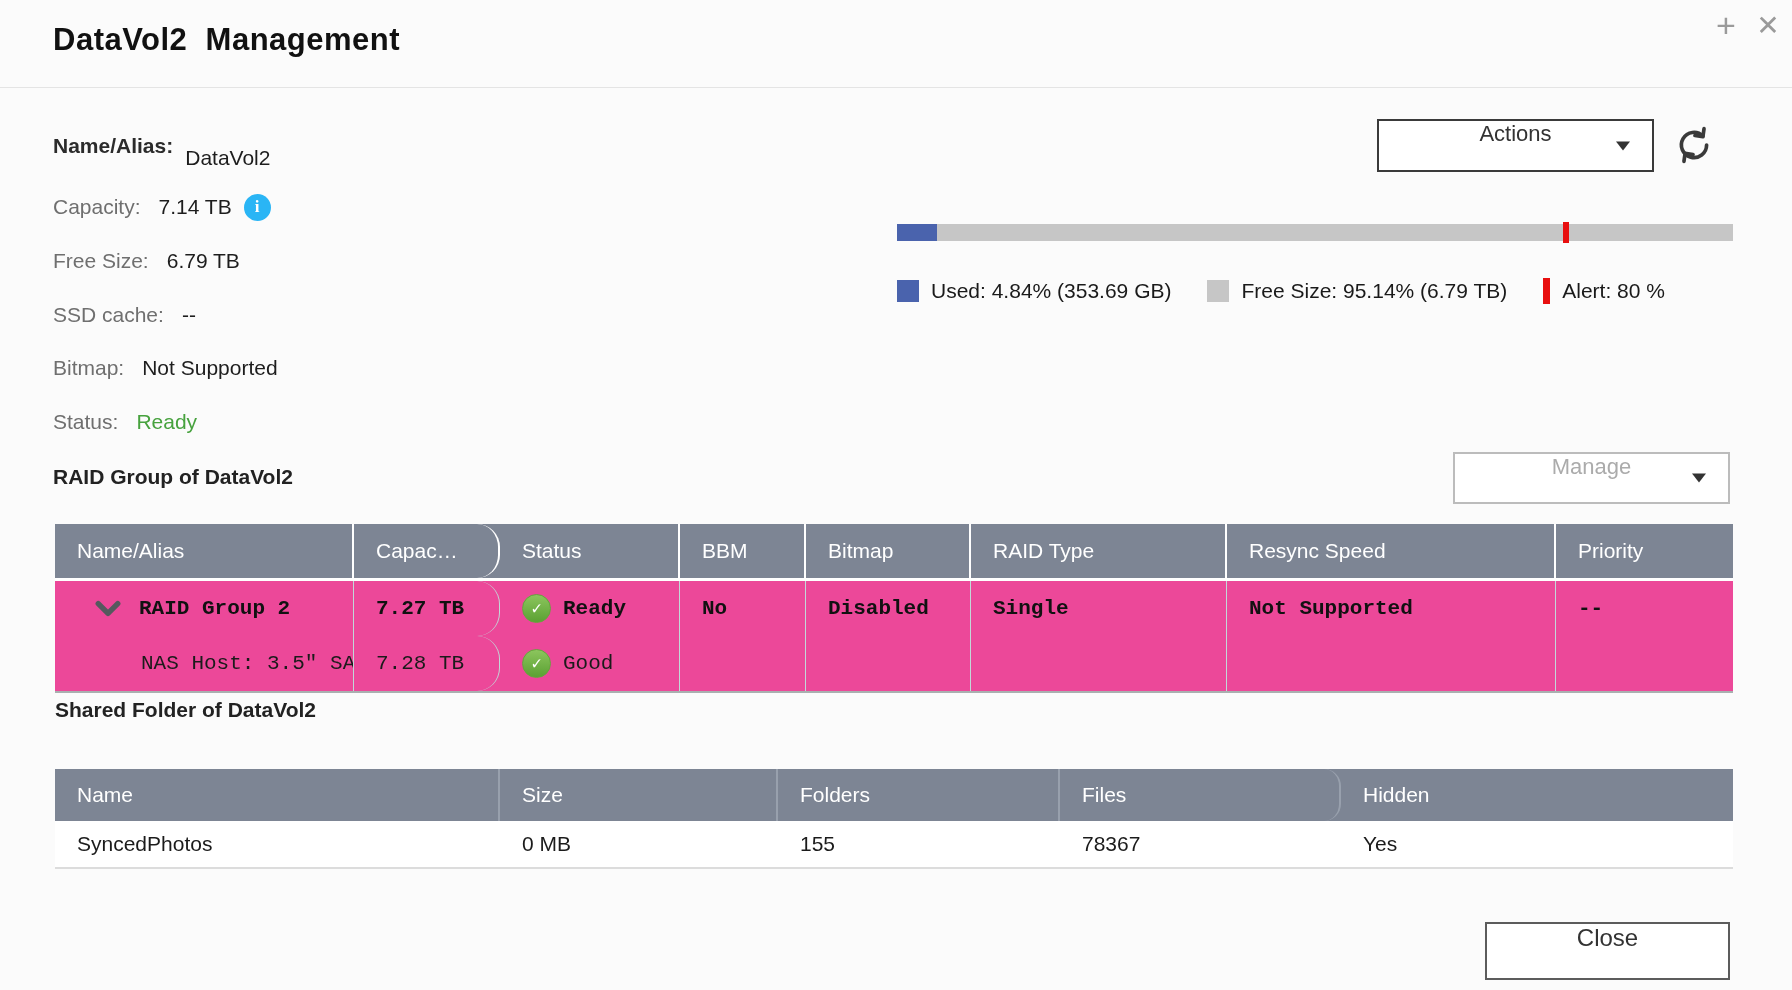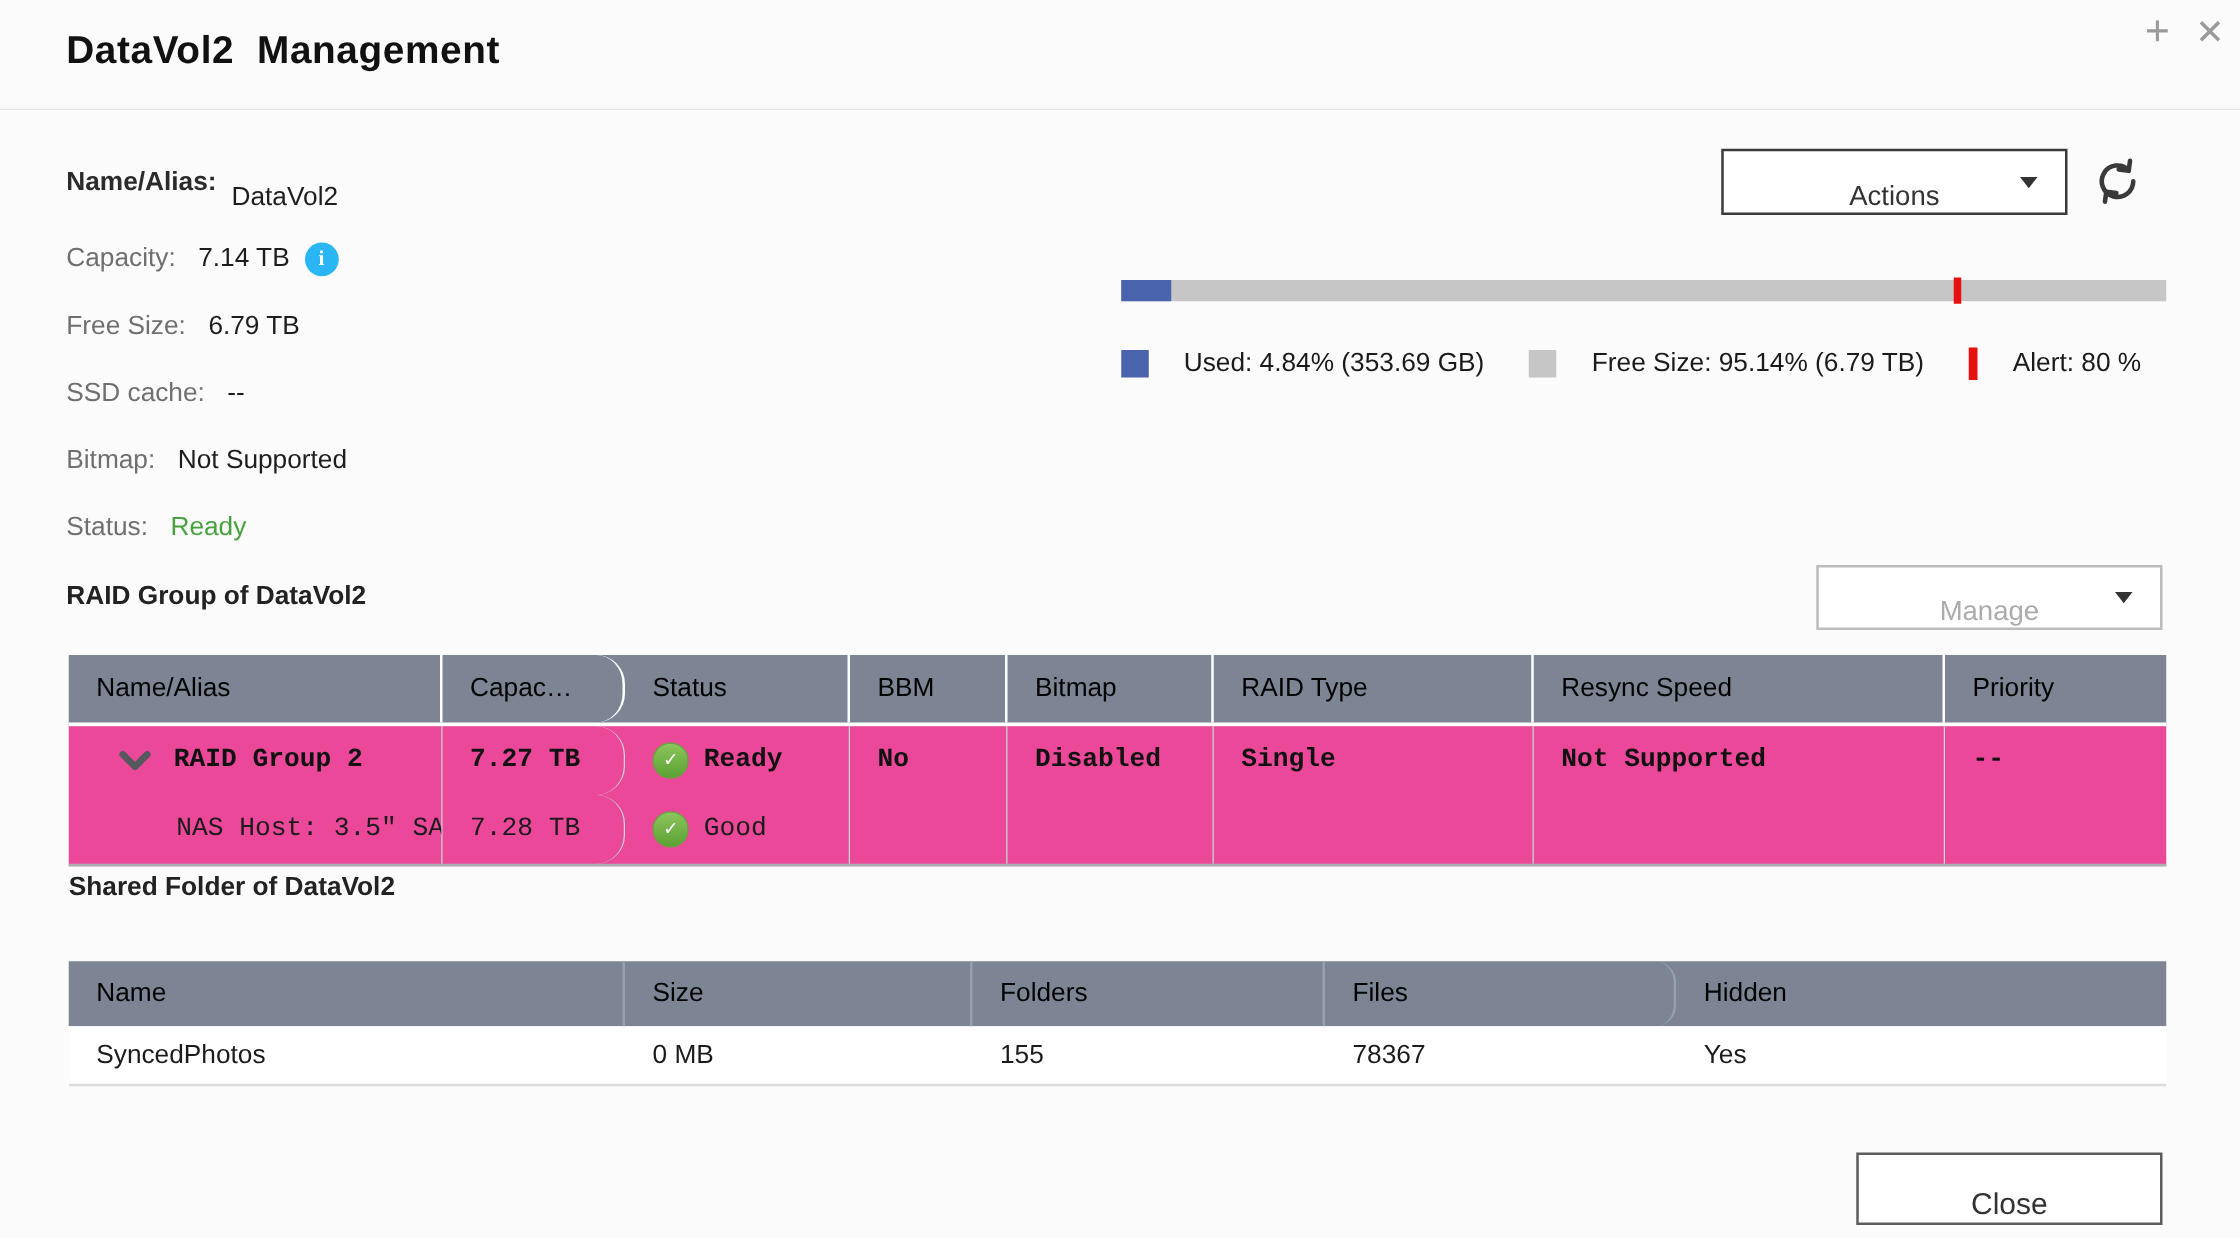--- a/index.html
+++ b/index.html
@@ -26,51 +26,51 @@
   .info-row .lbl { color:#6f6f6f; }
   .info-row .val { color:#1d1d1d; margin-left:18px; font-weight:500; }
   .info-row.emph .lbl { color:#2b2b2b; font-weight:bold; }
   .info-row.emph .val { font-weight:normal; margin-left:12px;margin-top:24px; }
   .info-icon { width:27px; height:27px; border-radius:50%; background:#2ab5f5;
     color:#fff; font-size:17px; font-weight:bold; display:inline-flex; align-items:center;
     justify-content:center; margin-left:12px; font-family:"Liberation Serif",serif; }
 
   
   .btn-outline { position:absolute; background:#fff; border:2px solid #3a3a3a;
-    display:flex; align-items:flex-end; justify-content:center; font-size:22px; color:#333;
+    display:flex; align-items:flex-start; justify-content:center; font-size:22px; color:#333;
     cursor:pointer; }
   .btn-actions { left:1377px; top:119px; width:277px; height:53px; }
   .caret { width:0; height:0; border-left:7px solid transparent; border-right:7px solid transparent;
     border-top:9px solid #333; position:absolute; right:22px; top:50%; transform:translateY(-50%); }
   .refresh-btn { position:absolute; left:1671px; top:123px; width:46px; height:46px;
     display:flex; align-items:center; justify-content:center; cursor:pointer; background:none; border:none; }
 
   
   .usage-bar { position:absolute; left:897px; top:224px; width:836px; height:17px;
     background:#c6c6c6; }
   .usage-used { position:absolute; left:0; top:0; height:100%; }
   .usage-alert { position:absolute; top:-2px; width:6px; height:21px; }
   .legend { position:absolute; left:897px; top:278px; display:flex; align-items:center;
     gap:36px; font-size:21px; color:#1a1a1a; font-weight:500; }
-  .legend-item { display:flex; align-items:center; gap:28px; }
+  .legend-item { display:flex; align-items:center; gap:12px; }
   .swatch { width:22px; height:22px; display:inline-block; }
   .swatch.bar-swatch { width:7px; height:26px; }
 
   
   .section-title { position:absolute; font-size:21px; font-weight:bold; color:#222; }
   #raid-title { left:53px; top:465px; }
   #shared-title { left:55px; top:698px; }
   .btn-manage { left:1453px; top:452px; width:277px; height:52px; border:2px solid #bcbcbc;
     color:#ababab; }
 
   
   .tbl { position:absolute; left:55px; width:1678px; }
   #raid-table { top:524px; }
   #shared-table { top:769px; }
-  .tbl-head { display:flex; background:#7d8594; color:#000000; }
+  .tbl-head { display:flex; background:#7d8594; color:#ffffff; }
   #raid-table .tbl-head { height:57px; border-bottom:3px solid #fff; }
   #shared-table .tbl-head { height:52px; }
   .th { display:flex; align-items:center; padding-left:22px; font-size:21px; font-weight:500;
     overflow:hidden; white-space:nowrap; }
   #raid-table .th { border-right:2px solid #fff; }
   #raid-table .th:last-child { border-right:none; }
   #shared-table .th { border-right:2px solid #98a0ad; }
   #shared-table .th:last-child { border-right:none; }
 
   .raid-body { background:#ec4899; border-bottom:2px solid #a9b0b0;font-family:Liberation Mono, monospace; }

